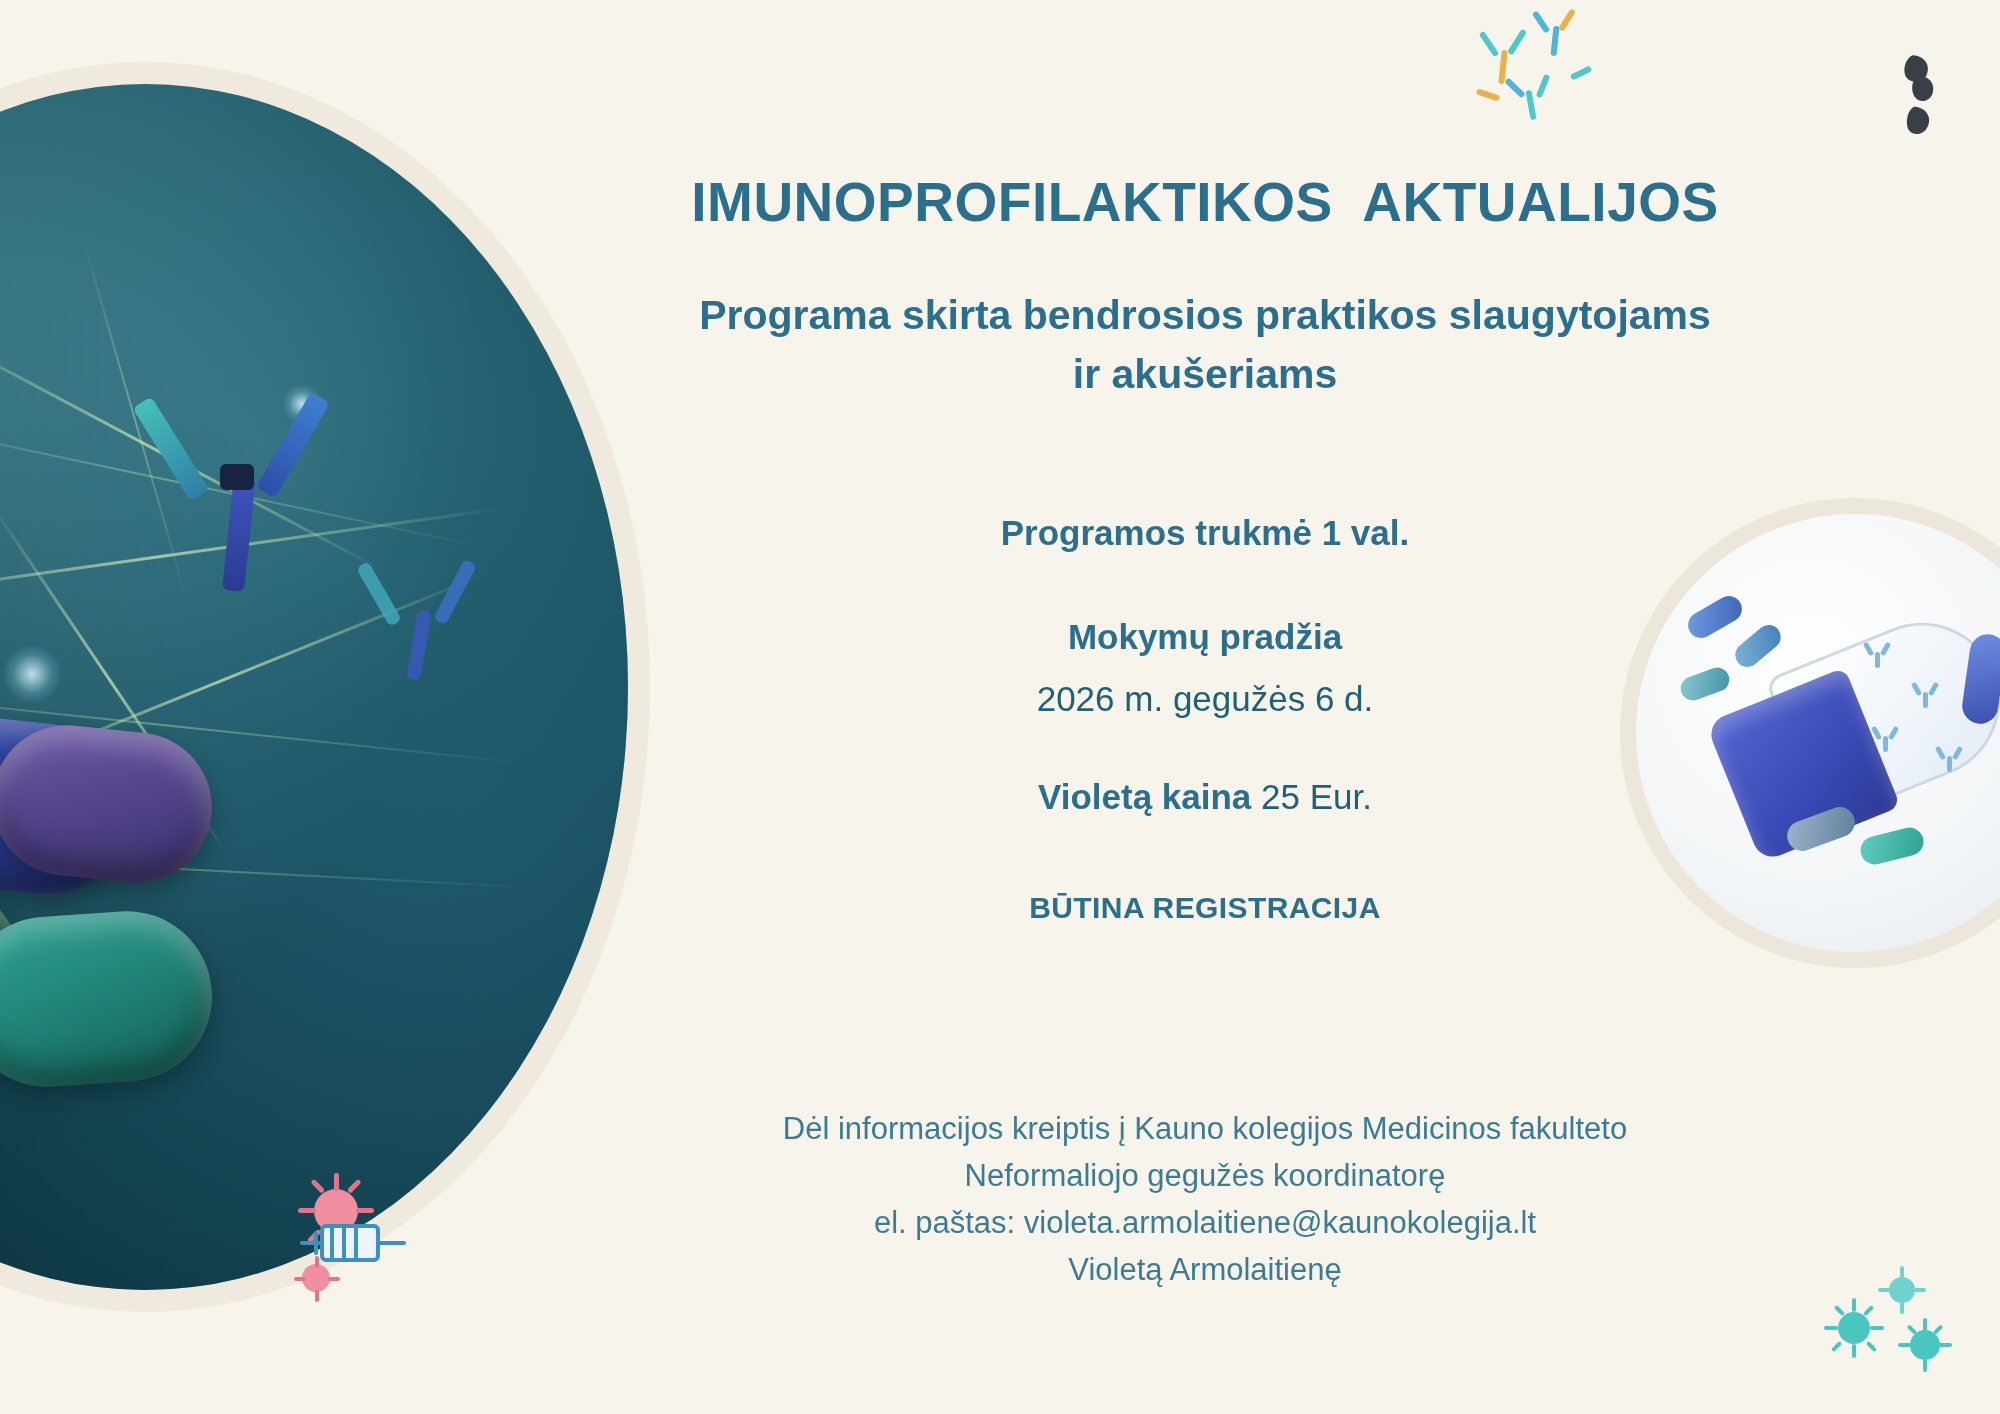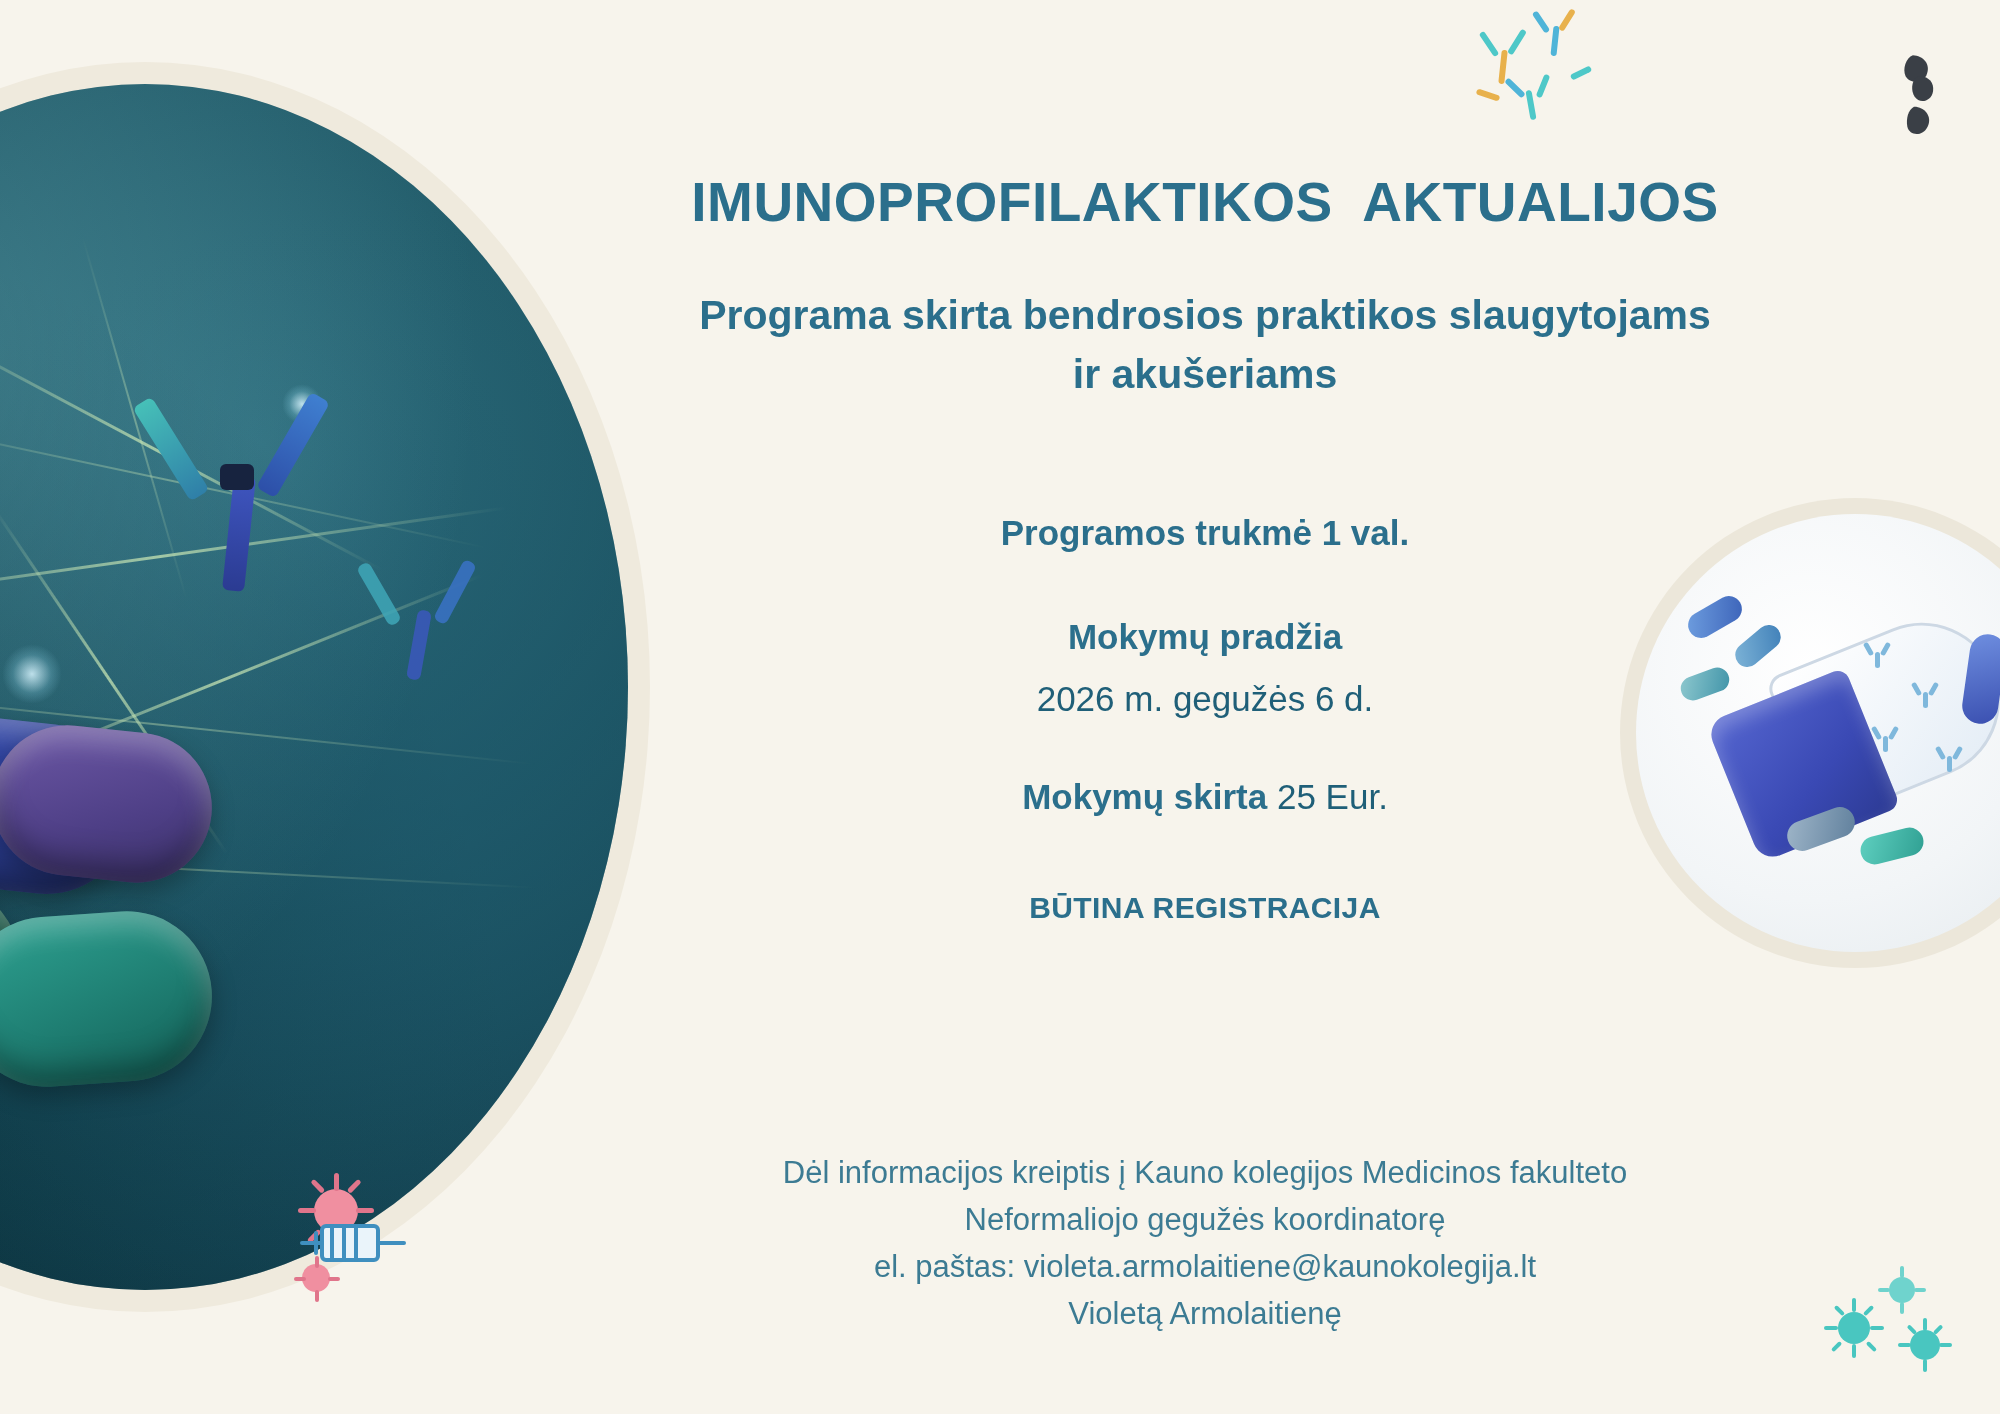--- a/index.html
+++ b/index.html
@@ -222,21 +222,21 @@
     margin-top: 74px;
     font-size: 30px;
     font-weight: 700;
     letter-spacing: .4px;
     color: #2b6f8c;
   }
   .footer {
     position: absolute;
     left: 0;
     right: 0;
-    top: 1149px;
+    top: 1105px;
     font-size: 31px;
     line-height: 1.52;
     color: #3c7b93;
   }
   .footer div { font-weight: 400; }
 
   
   .virus {
     position: absolute;
   }
@@ -392,21 +392,21 @@
     <div>Programa skirta bendrosios praktikos slaugytojams</div>
     <div>ir akušeriams</div>
   </div>
 
   <div class="block-duration">Programos trukmė 1 val.</div>
 
   <div class="block-start-label">Mokymų pradžia</div>
   <div class="block-start-date">2026 m. gegužės 6 d.</div>
 
   <div class="price-row">
-    <span class="lbl">Mokymų skirta</span>
+    <span class="lbl">Violetą kaina</span>
     <span class="val">25 Eur.</span>
   </div>
 
   <div class="register">BŪTINA REGISTRACIJA</div>
 
   <div class="footer">
     <div>Dėl informacijos kreiptis į Kauno kolegijos Medicinos fakulteto</div>
     <div>Neformaliojo gegužės koordinatorę</div>
     <div>el. paštas: violeta.armolaitiene@kaunokolegija.lt</div>
     <div>Violetą Armolaitienę</div>

